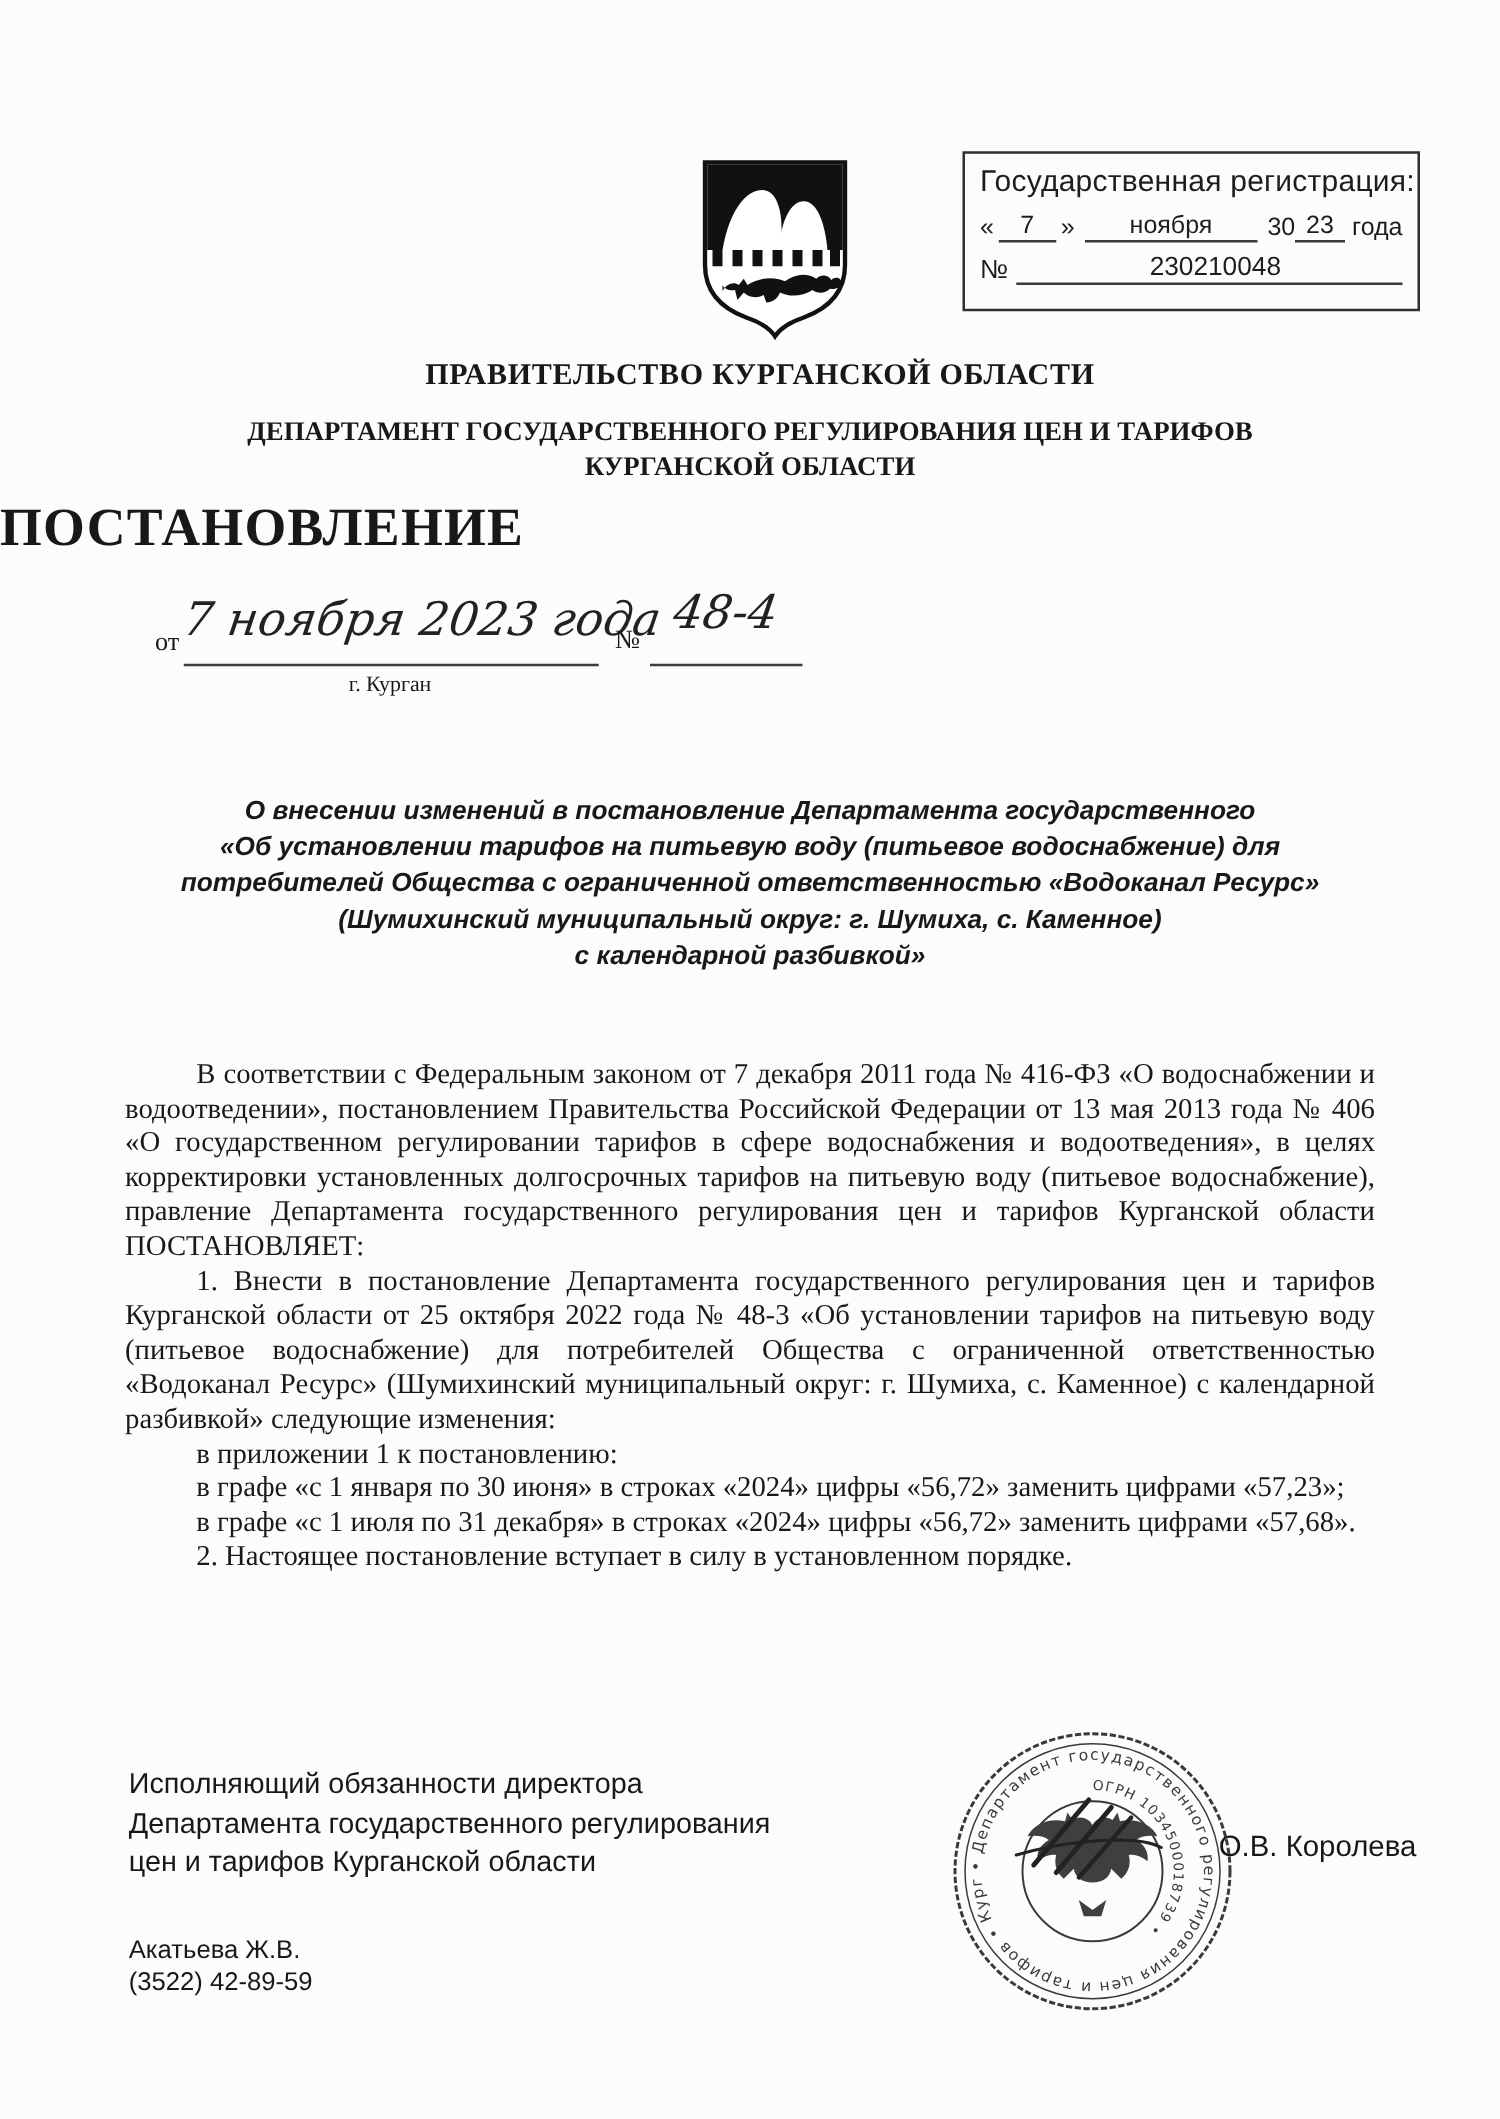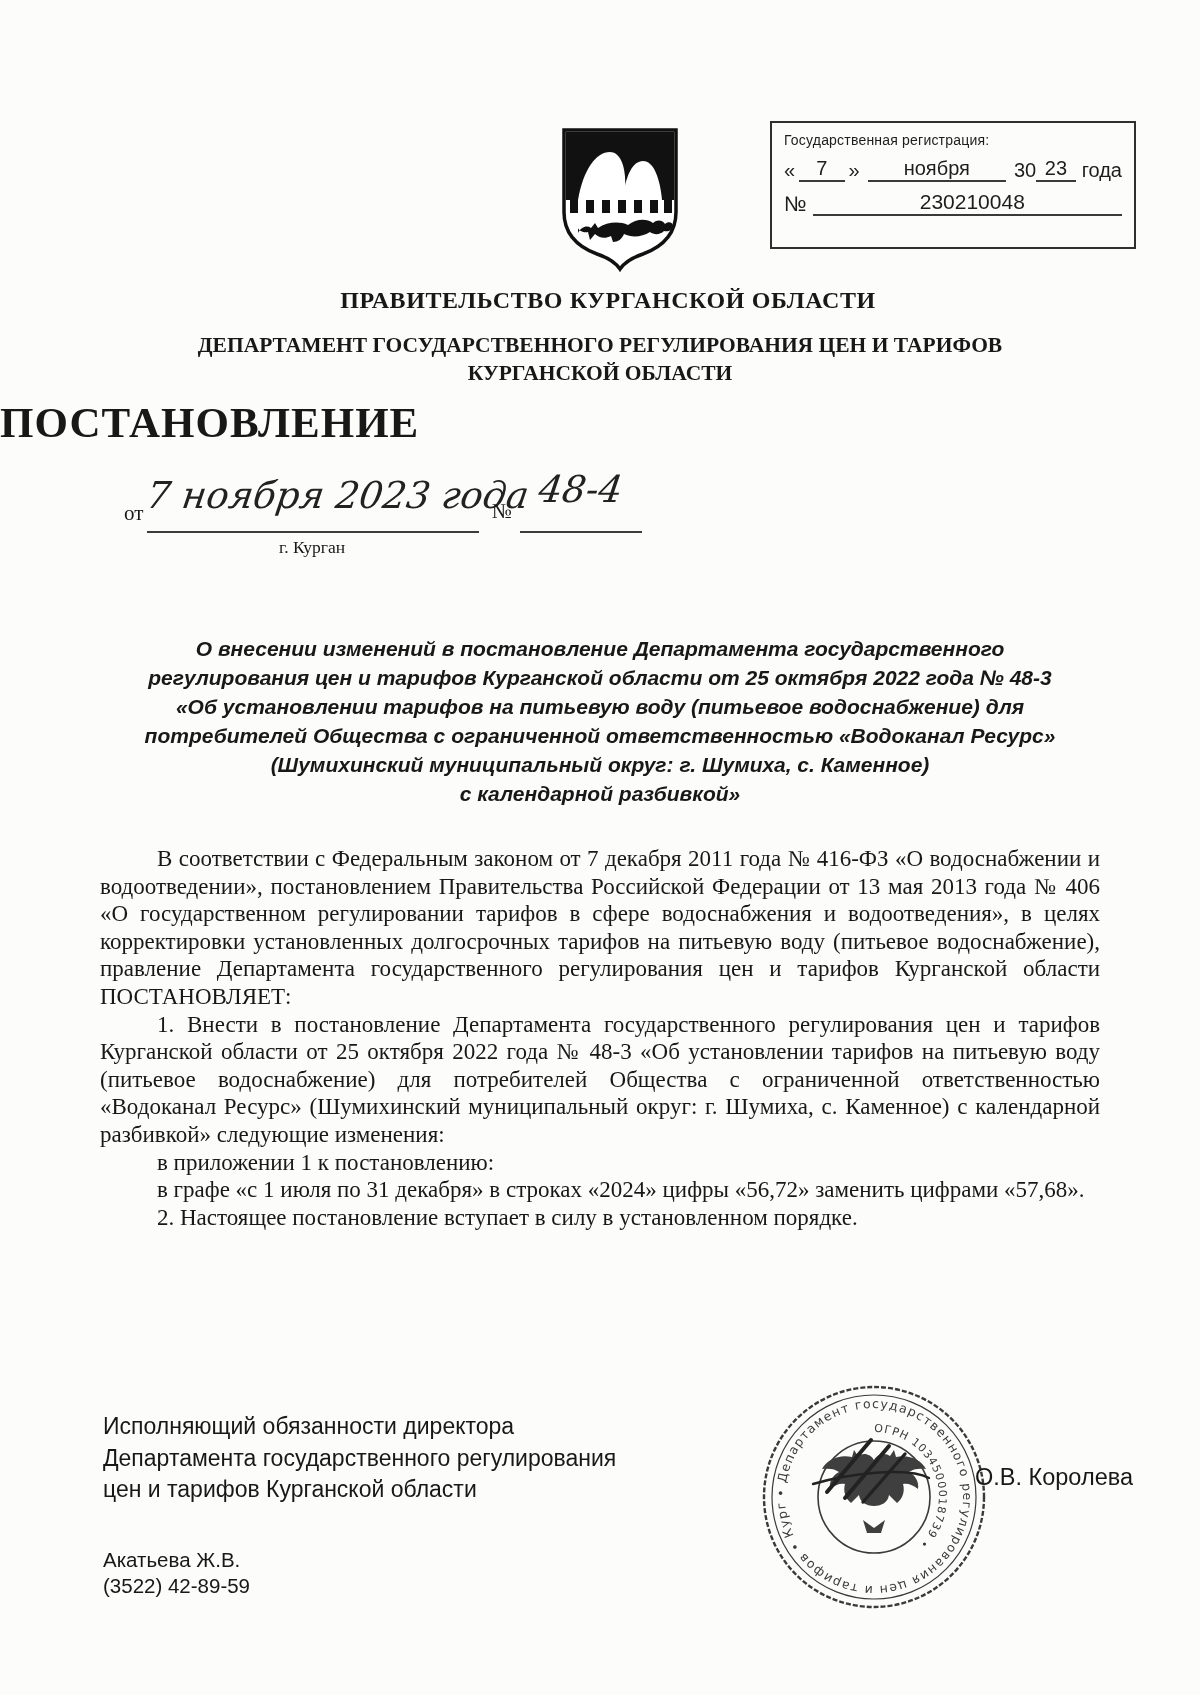--- a/index.html
+++ b/index.html
@@ -11,21 +11,21 @@
 
   
   .emblem { position:absolute; left:558px; top:126px; width:124px; height:148px; }
 
   
   .regbox {
     position:absolute; left:770px; top:121px; width:366px; height:128px;
     border:2px solid #2f2f2f; box-sizing:border-box; padding:9px 12px 6px 12px;
     color:#1d1d1d;
   }
-  .reg-title { font-size:14px; letter-spacing:0.2px; white-space:nowrap; }
+  .reg-title { font-size:24px; letter-spacing:0.2px; white-space:nowrap; }
   .reg-row { display:flex; align-items:flex-end; font-size:20px; }
   .reg-row2 { margin-top:9px; }
   .reg-row3 { margin-top:8px; font-size:21px; }
   .u { border-bottom:2px solid #3a3a3a; text-align:center; display:inline-block; }
   .u-day   { width:46px; margin:0 4px; }
   .u-month { width:140px; margin:0 8px; }
   .u-year  { width:40px; margin-right:6px; }
   .u-number{ flex:1; text-align:center; padding-left:10px; margin-left:6px; }
 
   
@@ -138,31 +138,31 @@
     <span class="hw">7 ноября 2023 года</span>
   </span>
   <span class="no">№</span>
   <span class="hw-num">
     <span class="hw">48-4</span>
   </span>
   <div class="city">г. Курган</div>
 
   <div class="title">
     <div>О внесении изменений в постановление Департамента государственного</div>
-    <div>регулирования цен и тарифов Курганской области от 25 октября 2022 года № 48-3</div>
     <div>«Об установлении тарифов на питьевую воду (питьевое водоснабжение) для</div>
     <div>потребителей Общества с ограниченной ответственностью «Водоканал Ресурс»</div>
     <div>(Шумихинский муниципальный округ: г. Шумиха, с. Каменное)</div>
     <div>с календарной разбивкой»</div>
   </div>
 
   <div class="bodytext">
     <p>В соответствии с Федеральным законом от 7 декабря 2011 года № 416-ФЗ «О водоснабжении и водоотведении», постановлением Правительства Российской Федерации от 13 мая 2013 года № 406 «О государственном регулировании тарифов в сфере водоснабжения и водоотведения», в целях корректировки установленных долгосрочных тарифов на питьевую воду (питьевое водоснабжение), правление Департамента государственного регулирования цен и тарифов Курганской области ПОСТАНОВЛЯЕТ:</p>
     <p>1. Внести в постановление Департамента государственного регулирования цен и тарифов Курганской области от 25 октября 2022 года № 48-3 «Об установлении тарифов на питьевую воду (питьевое водоснабжение) для потребителей Общества с ограниченной ответственностью «Водоканал Ресурс» (Шумихинский муниципальный округ: г. Шумиха, с. Каменное) с календарной разбивкой» следующие изменения:</p>
     <p>в приложении 1 к постановлению:</p>
+    <p>в графе «с 1 января по 30 июня» в строках «2024» цифры «56,72» заменить цифрами «57,23»;</p>
     <p>в графе «с 1 июля по 31 декабря» в строках «2024» цифры «56,72» заменить цифрами «57,68».</p>
     <p>2. Настоящее постановление вступает в силу в установленном порядке.</p>
   </div>
 
   <div class="sig">
     <div>Исполняющий обязанности директора</div>
     <div>Департамента государственного регулирования</div>
     <div>цен и тарифов Курганской области</div>
   </div>
 

